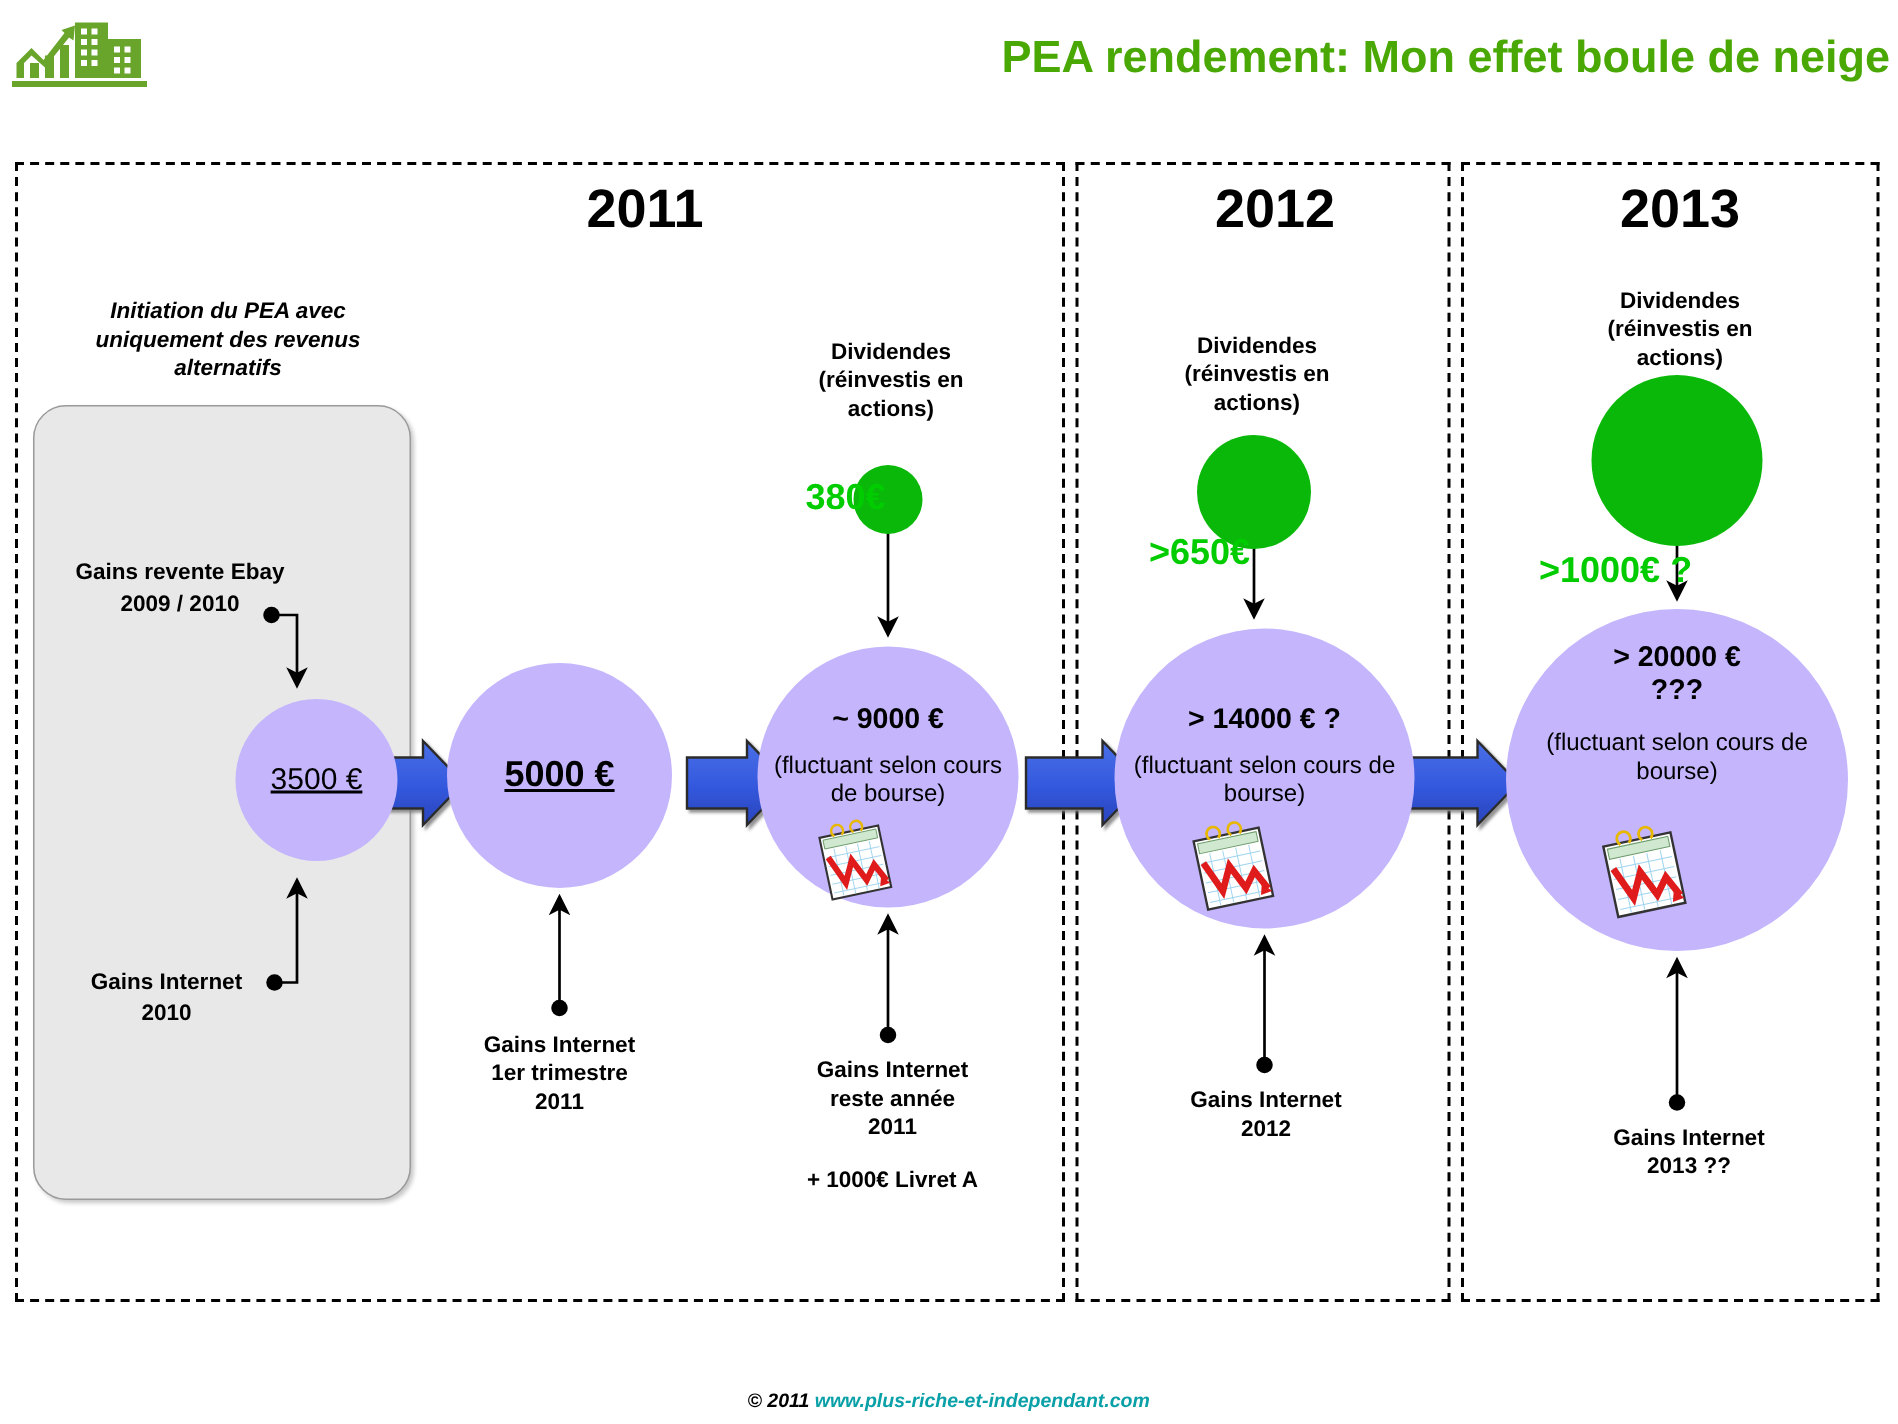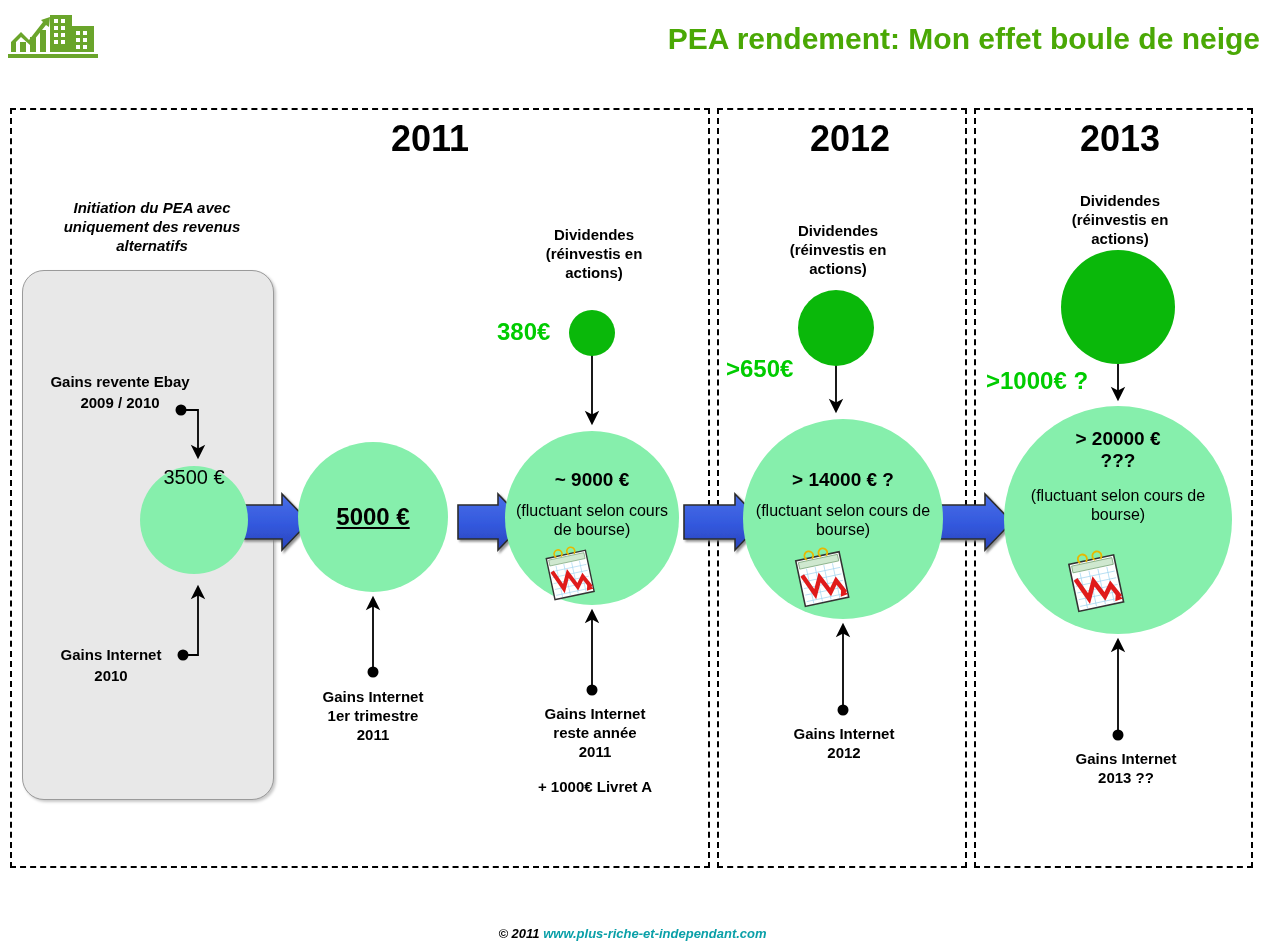--- a/index.html
+++ b/index.html
@@ -31,26 +31,26 @@
   #year-2011{left:340px;top:118px;width:180px;}
   #year-2012{left:760px;top:118px;width:180px;}
   #year-2013{left:1030px;top:118px;width:180px;}
 
   
   #grey-panel{left:22px;top:270px;width:250px;height:528px;
      background:#e8e8e8;border:1px solid #9a9a9a;border-radius:22px;
      box-shadow:2px 2px 3px rgba(0,0,0,.22);}
 
   
-  .bubble{border-radius:50%;background:#86efac;display:flex;
+  .bubble{border-radius:50%;background:#c4b5fd;display:flex;
      flex-direction:column;align-items:center;justify-content:flex-start;
      text-align:center;color:#000;}
   .green-bubble{border-radius:50%;background:#0ab80a;}
 
-  #c-3500{left:140px;top:466px;width:108px;height:108px;}
+  #c-3500{left:157px;top:466px;width:108px;height:108px;justify-content:center;text-decoration:underline;}
   #c-3500 .amt{font-size:20px;}
   #c-5000{left:298px;top:442px;width:150px;height:150px;justify-content:center;}
   #c-5000 .amt{font-size:24px;font-weight:bold;text-decoration:underline;}
   #c-9000{left:505px;top:431px;width:174px;height:174px;padding-top:38px;box-sizing:border-box;}
   #c-14000{left:743px;top:419px;width:200px;height:200px;padding-top:50px;box-sizing:border-box;}
   #c-20000{left:1004px;top:406px;width:228px;height:228px;padding-top:22px;box-sizing:border-box;}
 
   .amt-big{font-size:19px;font-weight:bold;line-height:22px;}
   .sub{font-size:16px;line-height:19px;margin-top:10px;}
   #c-20000 .sub{margin-top:14px;}
@@ -69,21 +69,21 @@
   #lbl-gains-t1{left:298px;top:687px;width:150px;text-align:center;font-size:15px;font-weight:bold;line-height:19px;}
   #lbl-gains-reste{left:515px;top:704px;width:160px;text-align:center;font-size:15px;font-weight:bold;line-height:19px;}
   #lbl-livret{left:515px;top:778px;width:160px;text-align:center;font-size:15px;font-weight:bold;}
   #lbl-gains-2012{left:768px;top:724px;width:152px;text-align:center;font-size:15px;font-weight:bold;line-height:19px;}
   #lbl-gains-2013{left:1043px;top:749px;width:166px;text-align:center;font-size:15px;font-weight:bold;line-height:19px;}
 
   #lbl-div-2011{left:515px;top:225px;width:158px;text-align:center;font-size:15px;font-weight:bold;line-height:19px;}
   #lbl-div-2012{left:762px;top:221px;width:152px;text-align:center;font-size:15px;font-weight:bold;line-height:19px;}
   #lbl-div-2013{left:1042px;top:191px;width:156px;text-align:center;font-size:15px;font-weight:bold;line-height:19px;}
 
-  .green-amt{color:#00cc00;font-weight:bold;font-size:24px;white-space:nowrap;}
+  .green-amt{color:#00cc00;font-weight:bold;font-size:24px;white-space:nowrap;margin-left:40px;}
   #amt-380{left:497px;top:318px;}
   #amt-650{left:726px;top:355px;}
   #amt-1000{left:986px;top:367px;}
 
   
   #footer{left:0;top:926px;width:1265px;text-align:center;font-size:13px;
      font-weight:bold;font-style:italic;color:#000;}
   #footer .url{color:#0aa0a8;}
 
   

